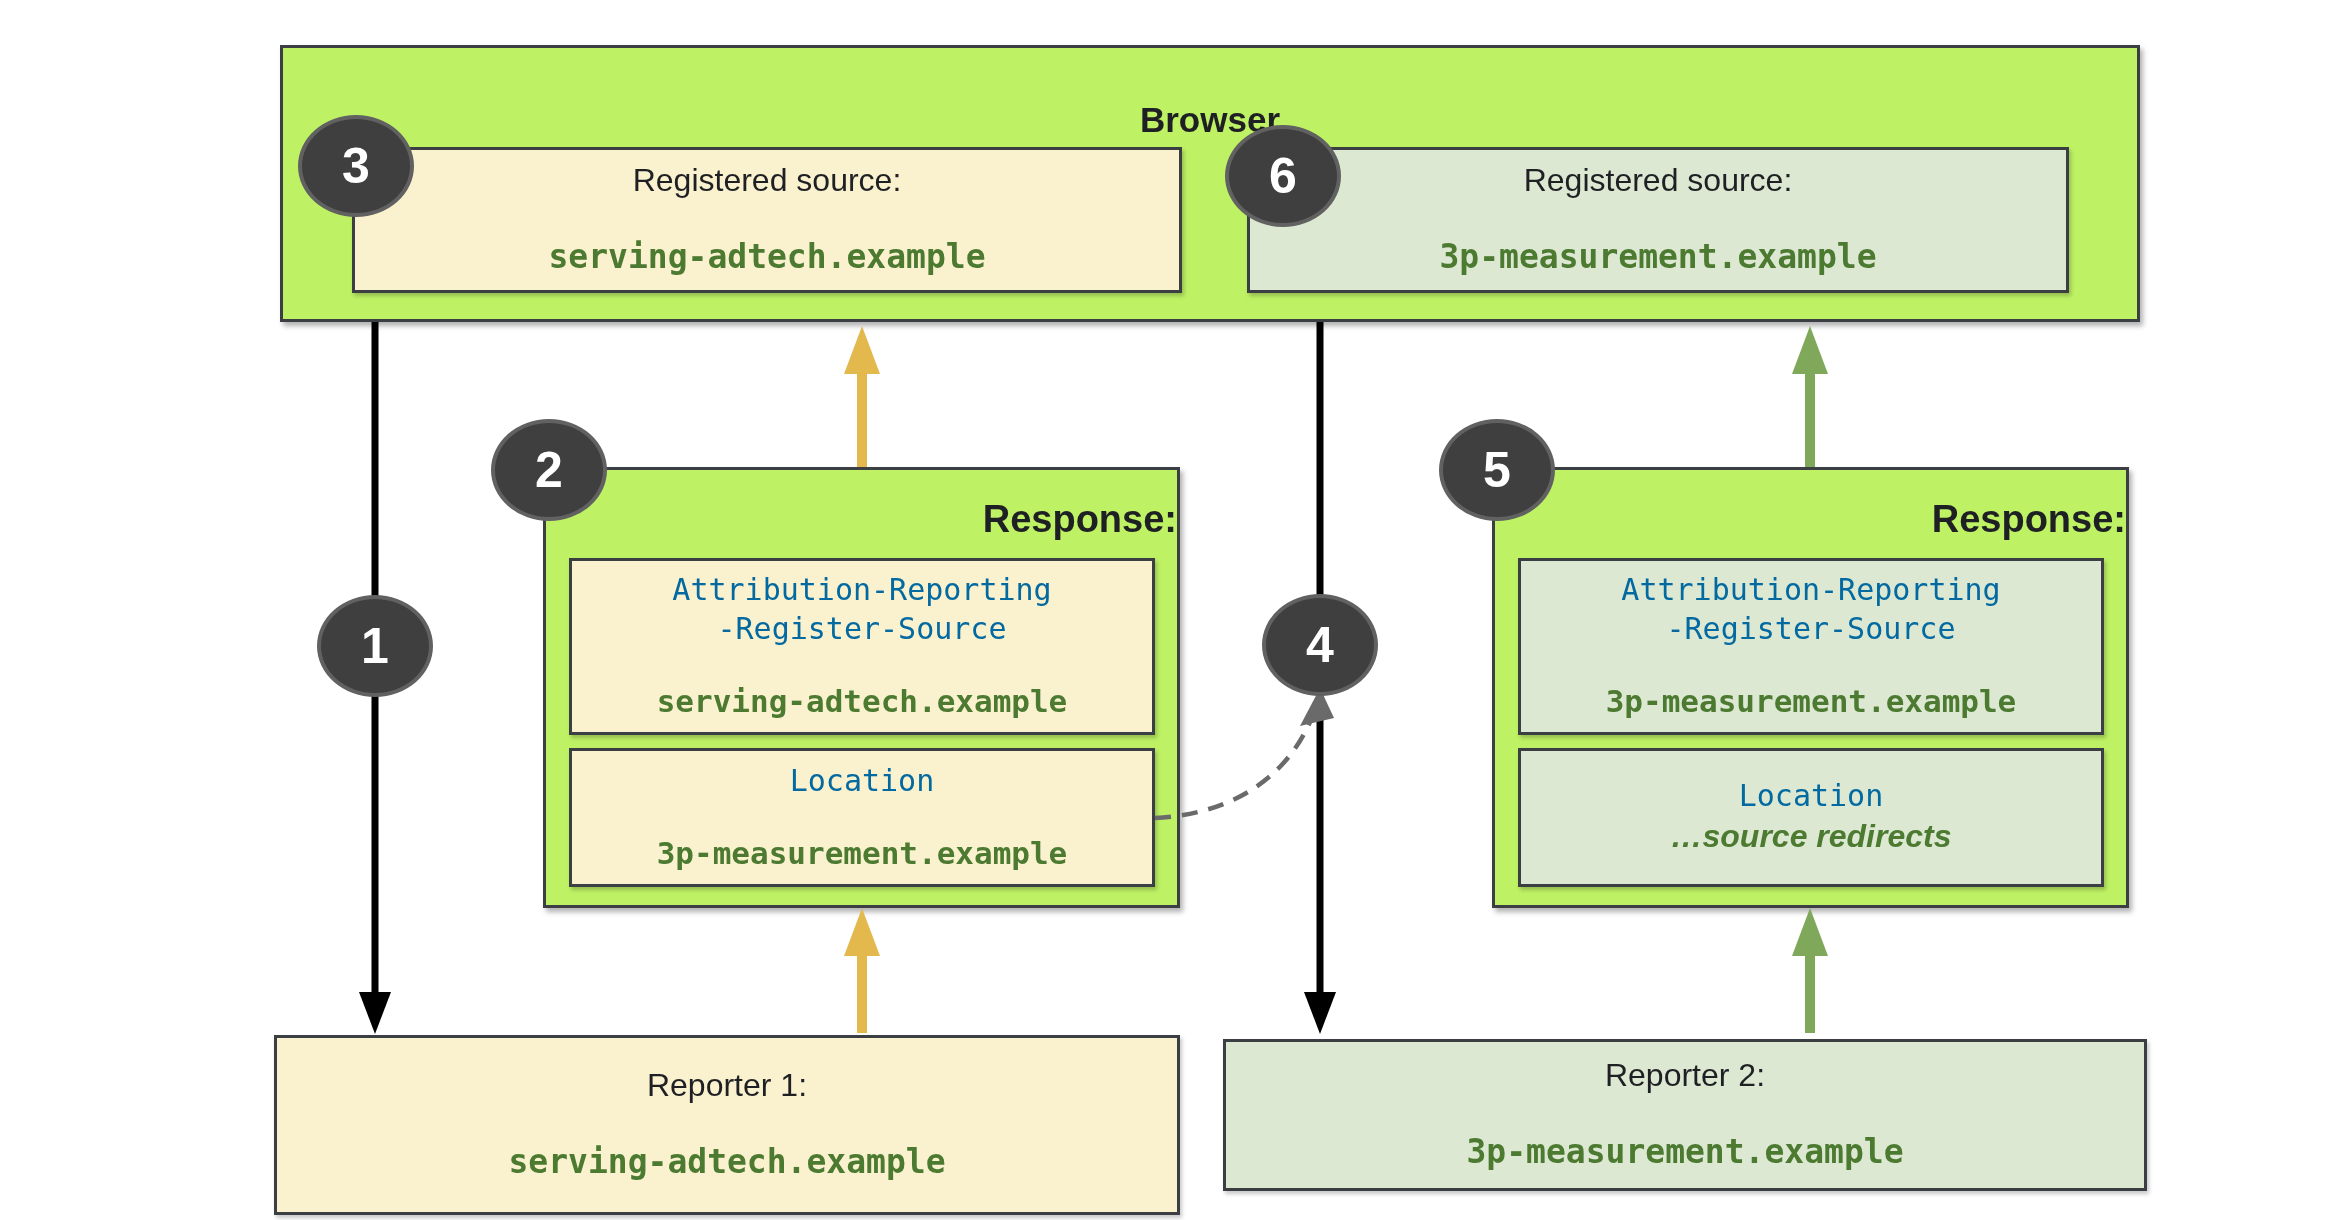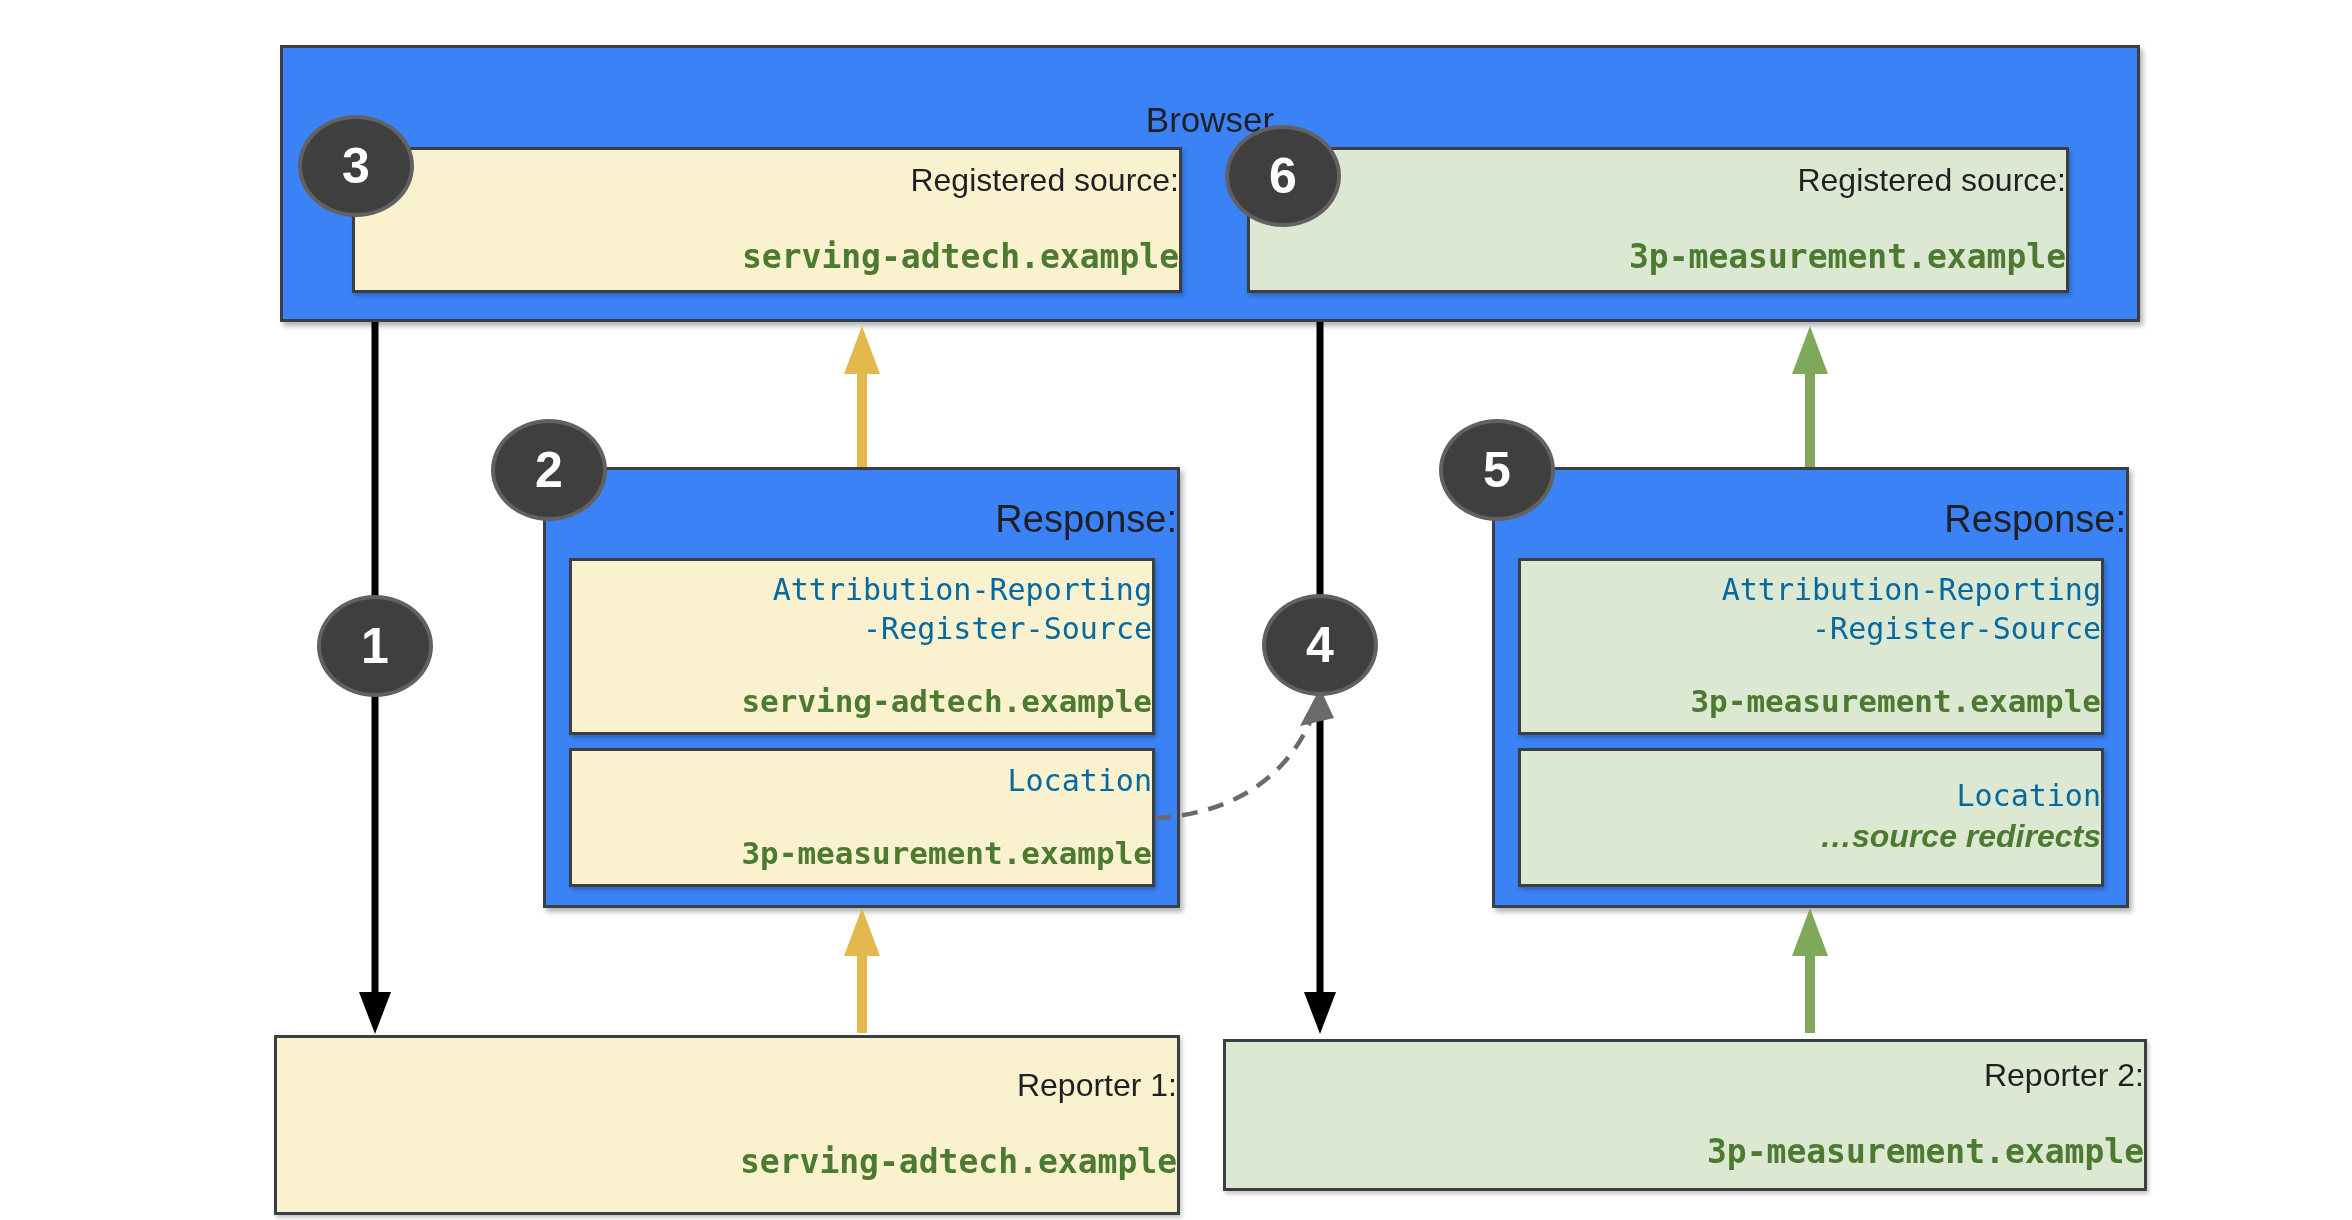--- a/index.html
+++ b/index.html
@@ -10,30 +10,31 @@
     background: #ffffff;
     overflow: hidden;
     font-family: "Liberation Sans", sans-serif;
   }
 
   
   .frame {
     position: absolute;
     box-sizing: border-box;
     border: 3px solid #3b3e42;
-    background: #3b82f6;
+    background: #bef264;
     box-shadow: 3px 4px 5px rgba(0,0,0,0.30);
+    font-weight: bold;
   }
   .fillbox {
     position: absolute;
     box-sizing: border-box;
     border: 3px solid #3b3e42;
     display: flex;
     flex-direction: column;
-    align-items: flex-end;
+    align-items: center;
     justify-content: center;
     text-align: center;
     box-shadow: 2px 3px 4px rgba(0,0,0,0.22);
   }
   .theme-yellow { background: #faf1cf; }
   .theme-green  { background: #dce8d2; }
 
   .label-sans {
     font-size: 32px;
     color: #1f2023;

